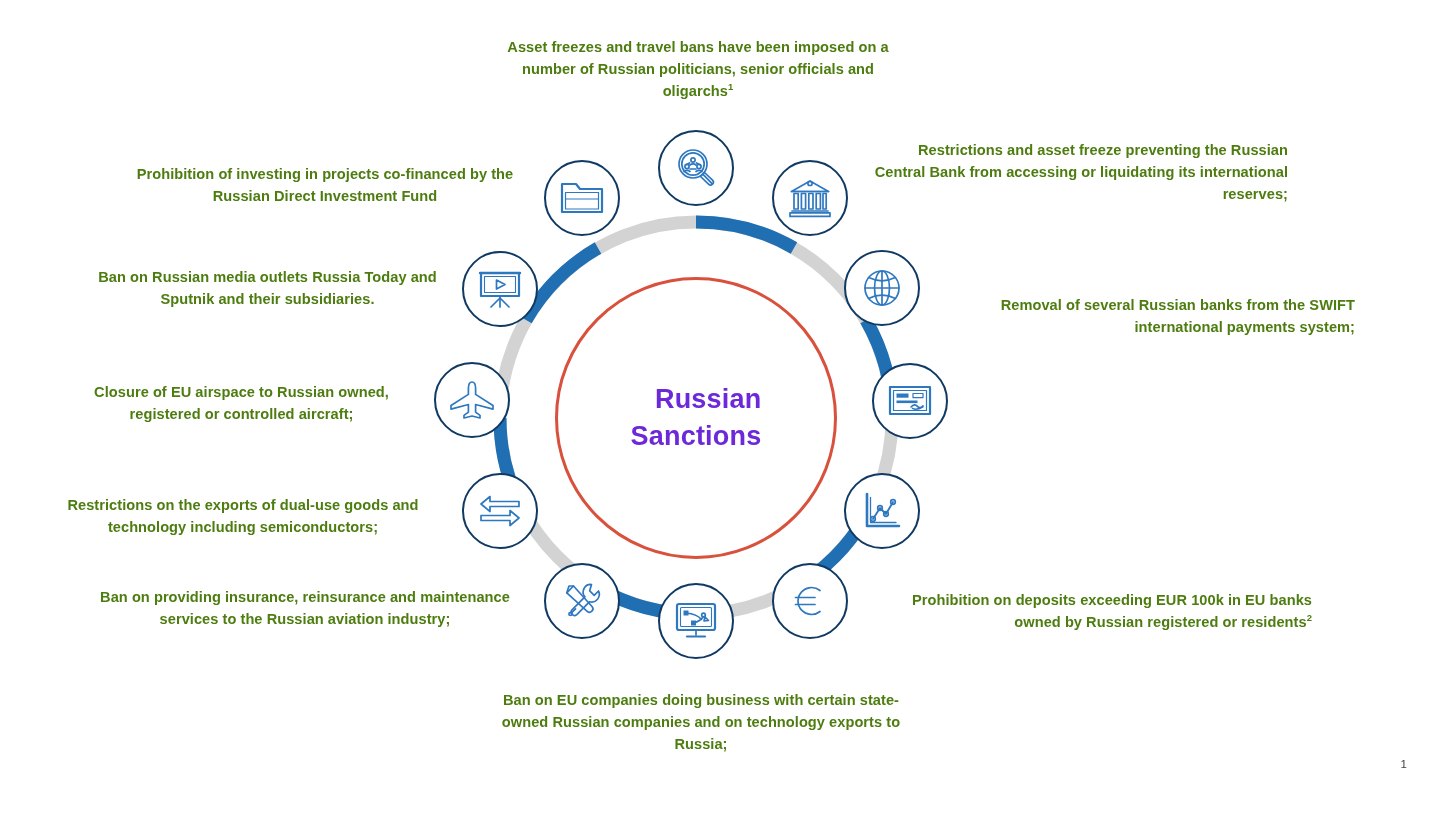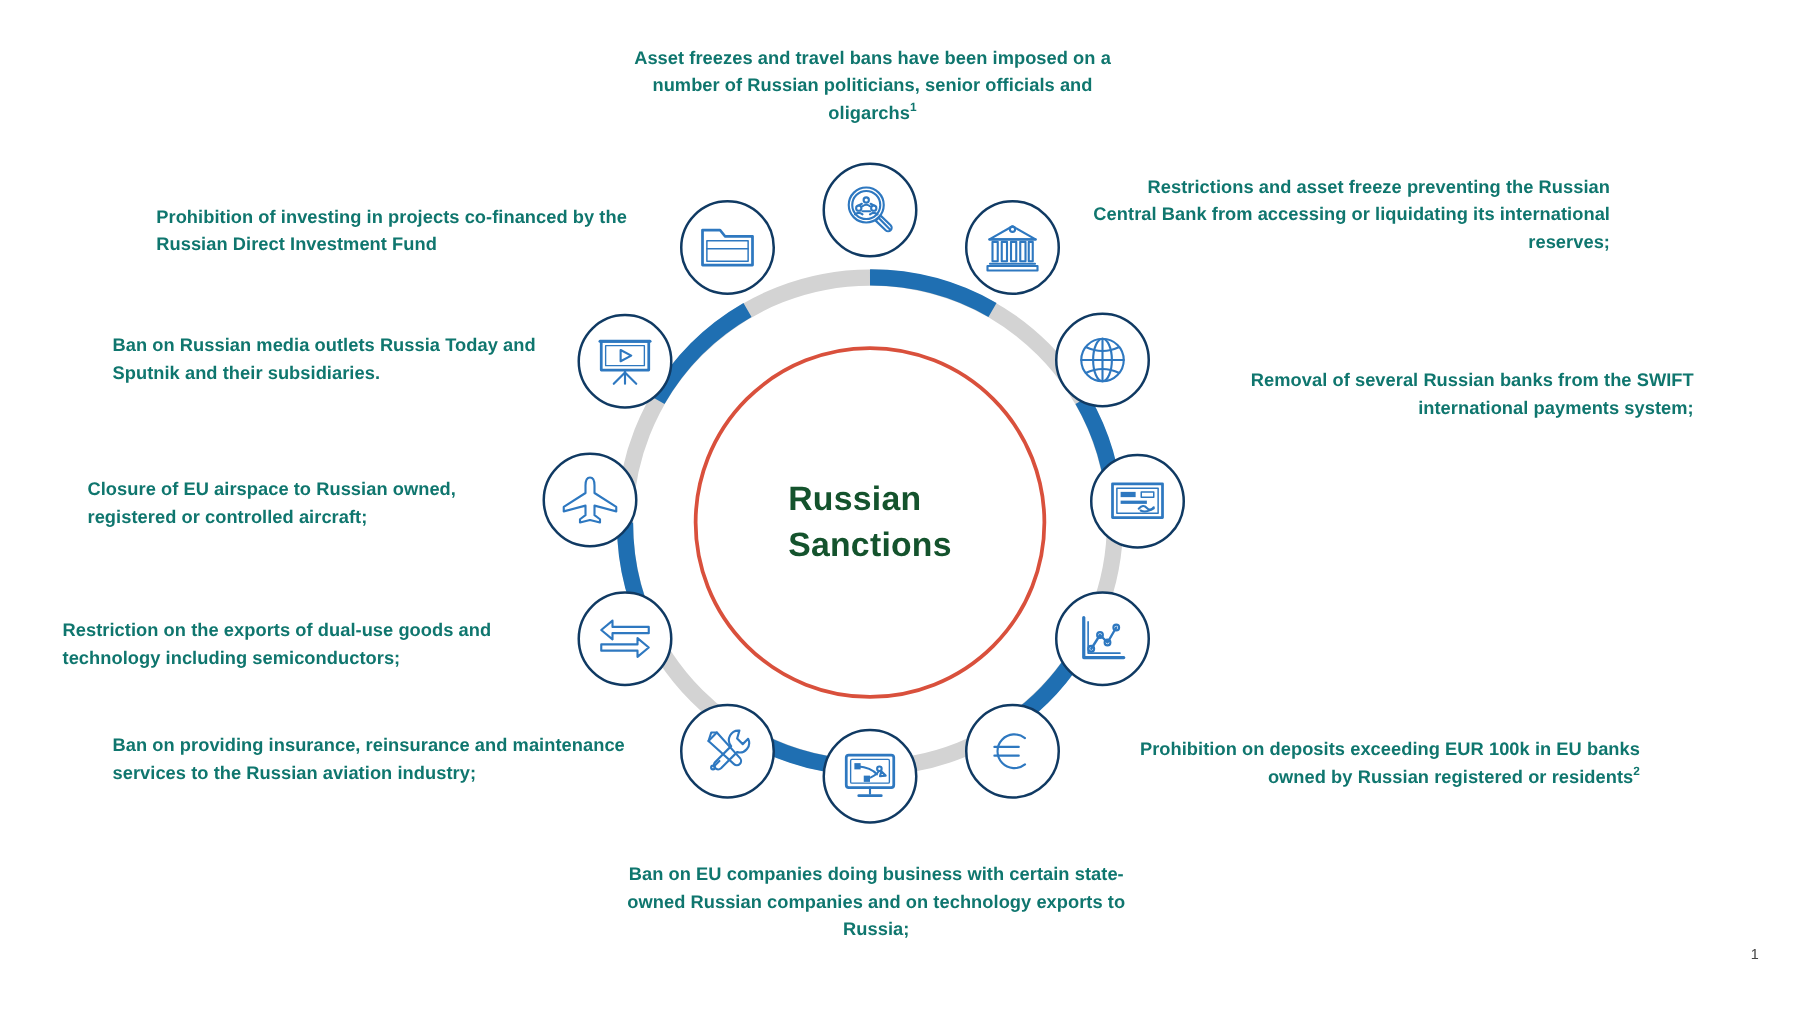--- a/index.html
+++ b/index.html
@@ -15,46 +15,46 @@
 
   
   .center-circle{
     position:absolute;
     left:555px;top:277px;width:282px;height:282px;
     border:3px solid #D9503C;border-radius:50%;
     box-sizing:border-box;
     display:flex;align-items:center;justify-content:center;
   }
   .center-title{
-    color:#14532d;
-    font-size:27px;font-weight:700;line-height:1.38;text-align:left;
+    color:#6d28d9;
+    font-size:27px;font-weight:700;line-height:1.38;text-align:right;
     letter-spacing:0.2px;
   }
 
   
   .node{
     position:absolute;
     width:76px;height:76px;
     border:2.4px solid #103A63;
     background:#ffffff;border-radius:50%;
     box-sizing:border-box;
     display:flex;align-items:center;justify-content:center;
   }
   .node svg{display:block;}
   .ico{stroke:#2E78C0;fill:none;stroke-width:1.7;stroke-linecap:round;stroke-linejoin:round;}
   .ico-f{fill:#2E78C0;stroke:none;}
 
   
   .lbl{
     position:absolute;
-    color:#0f766e;
+    color:#4d7c0f;
     font-size:14.6px;font-weight:700;line-height:1.52;
     letter-spacing:0.05px;
   }
-  .lbl.r{text-align:left;}
+  .lbl.r{text-align:center;}
   .lbl.l{text-align:right;}
   .lbl.c{text-align:center;}
   .lbl sup{font-size:9.5px;vertical-align:super;font-weight:700;}
 
   .page-num{
     position:absolute;right:44px;bottom:46px;
     color:#444;font-size:11.5px;font-weight:400;
   }
 </style>
 </head>
@@ -263,21 +263,21 @@
 
   <div class="lbl c" style="left:496px;top:689px;width:410px;">
     <span>Ban on EU companies doing business with certain state-owned Russian companies and on technology exports to Russia;</span>
   </div>
 
   <div class="lbl r" style="left:90px;top:586px;width:430px;">
     <span>Ban on providing insurance, reinsurance and maintenance services to the Russian aviation industry;</span>
   </div>
 
   <div class="lbl r" style="left:50px;top:494px;width:386px;">
-    <span>Restriction on the exports of dual-use goods and technology including semiconductors;</span>
+    <span>Restrictions on the exports of dual-use goods and technology including semiconductors;</span>
   </div>
 
   <div class="lbl r" style="left:70px;top:381px;width:343px;">
     <span>Closure of EU airspace to Russian owned, registered or controlled aircraft;</span>
   </div>
 
   <div class="lbl r" style="left:90px;top:266px;width:355px;">
     <span>Ban on Russian media outlets Russia Today and Sputnik and their subsidiaries.</span>
   </div>
 

